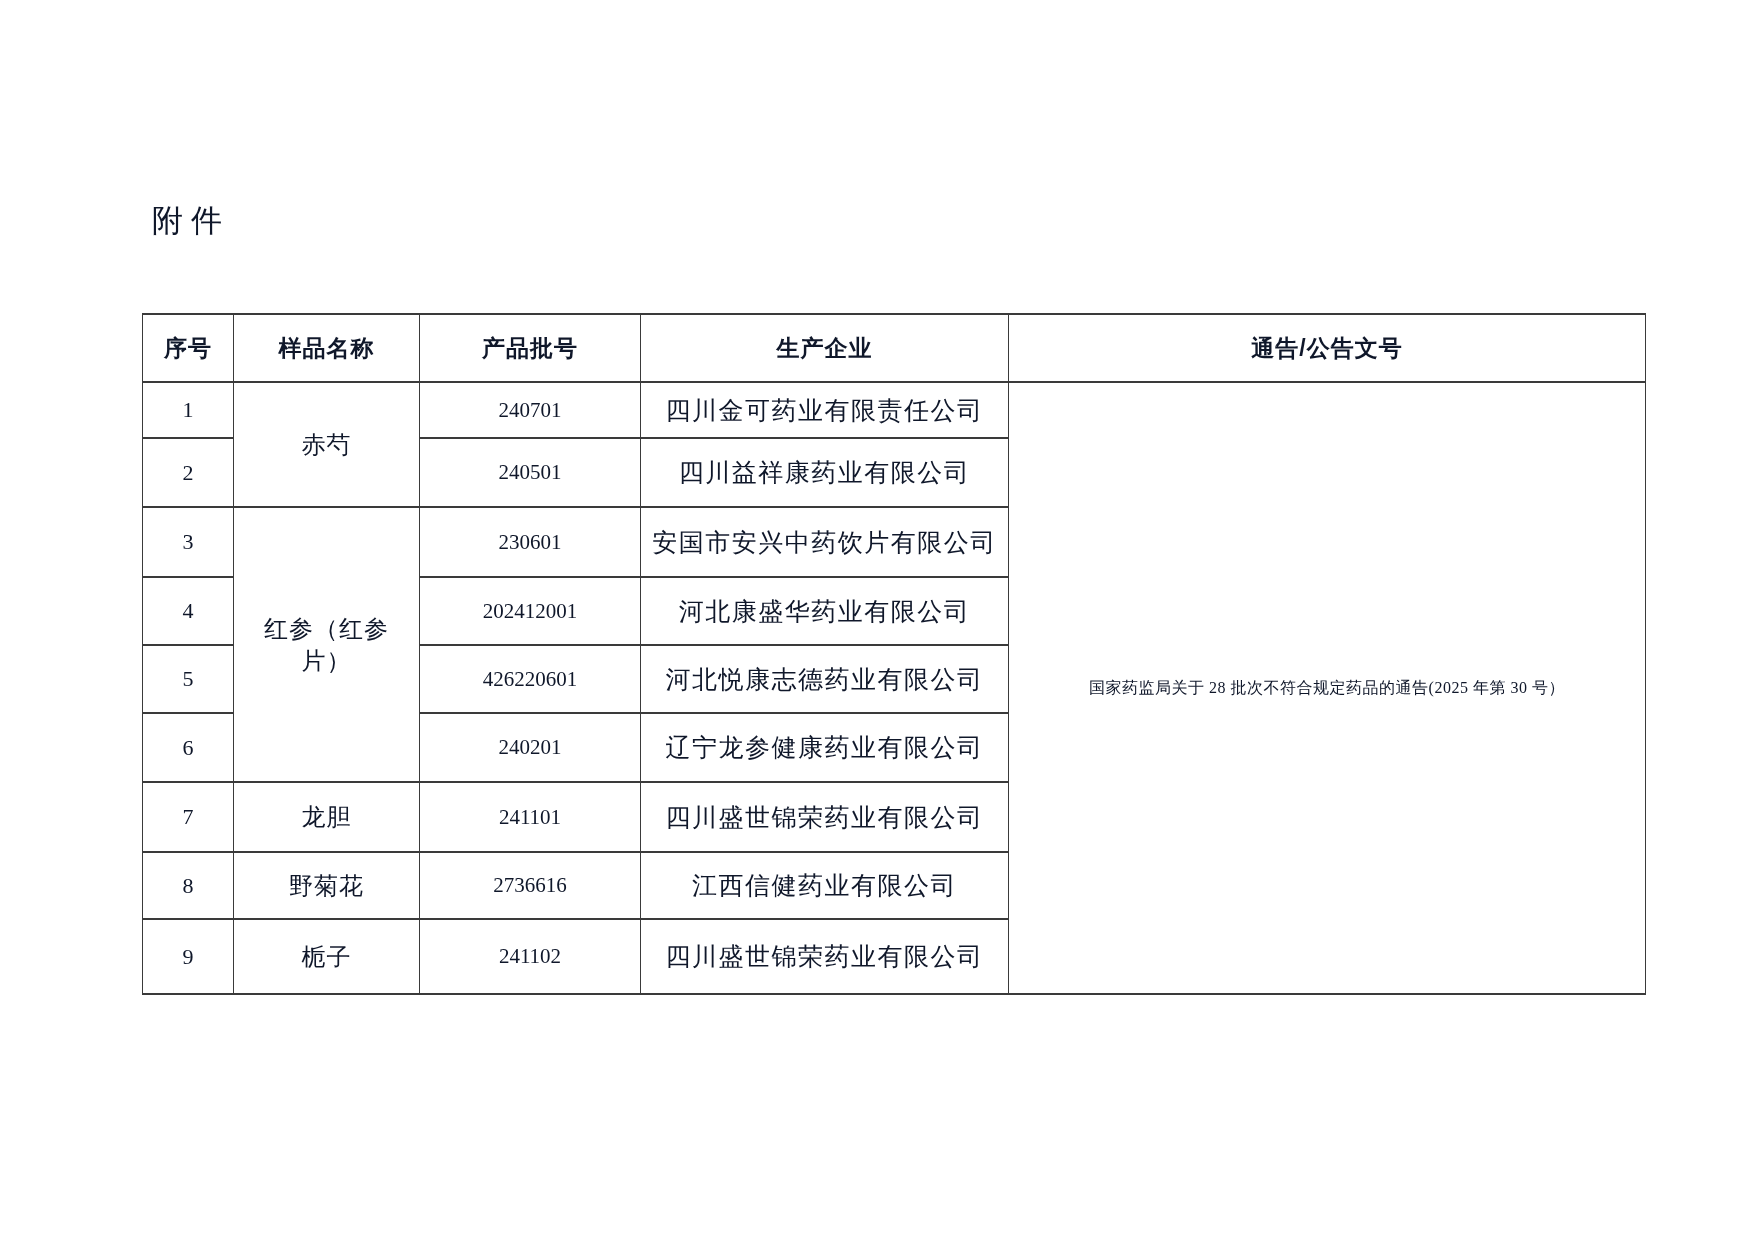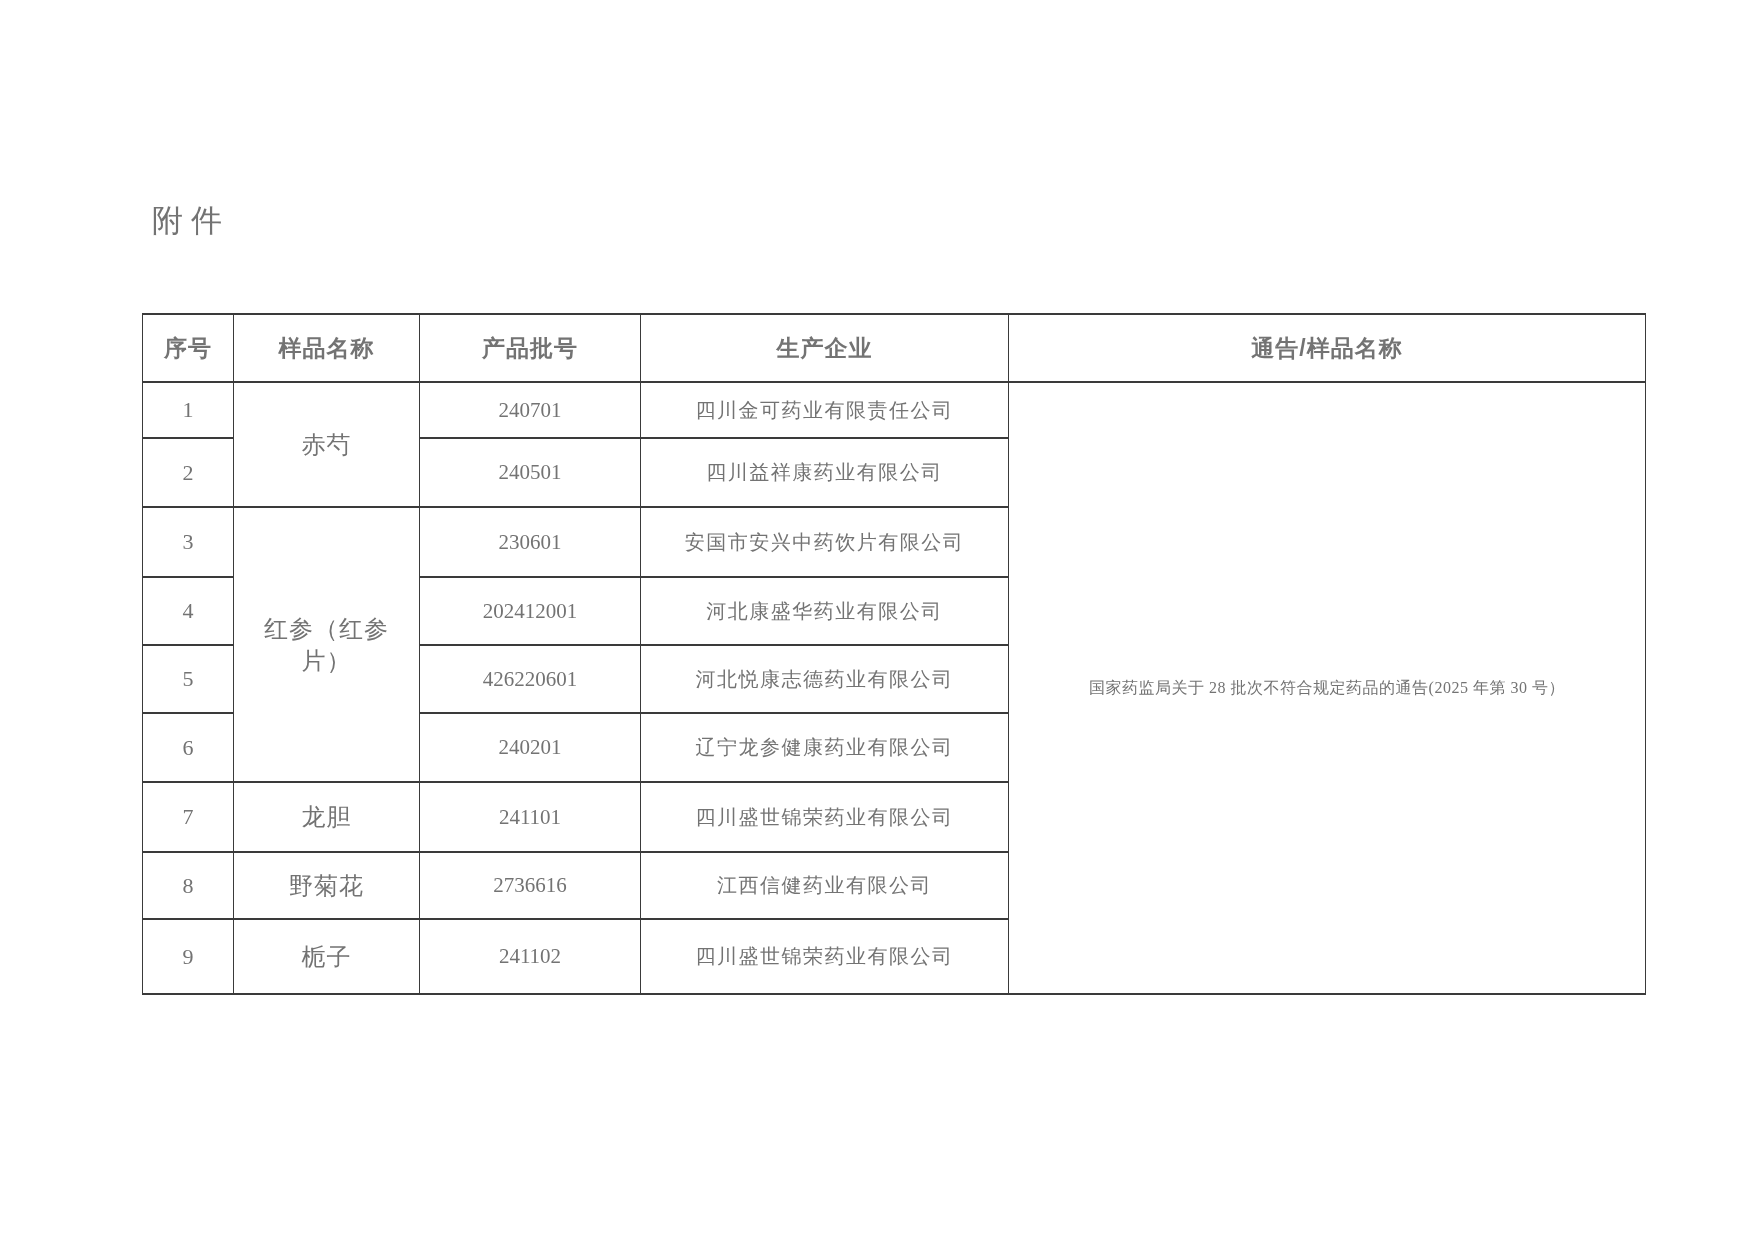--- a/index.html
+++ b/index.html
@@ -6,21 +6,21 @@
     margin: 0;
     padding: 0;
     background: #ffffff;
   }
   .page {
     position: relative;
     width: 1754px;
     height: 1241px;
     background: #ffffff;
     font-family: "Liberation Serif", "DejaVu Serif", serif;
-    color: #737373;
+    color: #0f172a;
     overflow: hidden;
   }
   .attachment-label {
     position: absolute;
     left: 152px;
     top: 200px;
     font-size: 31px;
     letter-spacing: 8px;
     font-family: "Liberation Serif", "DejaVu Serif", serif;
   }
@@ -64,21 +64,21 @@
     font-size: 22px;
   }
   td.cell-sample {
     font-size: 24px;
     letter-spacing: 1px;
   }
   td.cell-batch {
     font-size: 21px;
   }
   td.cell-mfr {
-    font-size: 20px;
+    font-size: 25px;
     letter-spacing: 1.5px;
   }
   td.cell-notice {
     font-size: 16px;
     letter-spacing: 0.5px;
   }
   tr.row-hdr { height: 68px; }
   tr.row-1 { height: 56px; }
   tr.row-2 { height: 69px; }
   tr.row-3 { height: 70px; }
@@ -104,21 +104,21 @@
       <col style="width:221px">
       <col style="width:368px">
       <col style="width:637px">
     </colgroup>
     <tbody>
       <tr class="row-hdr">
         <th>序号</th>
         <th>样品名称</th>
         <th>产品批号</th>
         <th>生产企业</th>
-        <th>通告/样品名称</th>
+        <th>通告/公告文号</th>
       </tr>
 
       <tr class="row-1">
         <td class="cell-no">1</td>
         <td class="cell-sample" rowspan="2">赤芍</td>
         <td class="cell-batch">240701</td>
         <td class="cell-mfr">四川金可药业有限责任公司</td>
         <td class="cell-notice" rowspan="9">国家药监局关于 28 批次不符合规定药品的通告(2025 年第 30 号）</td>
       </tr>
 

